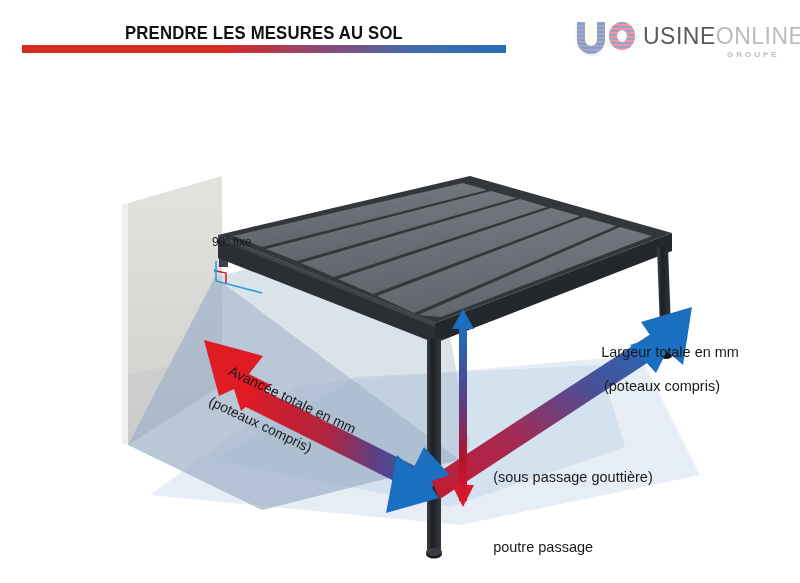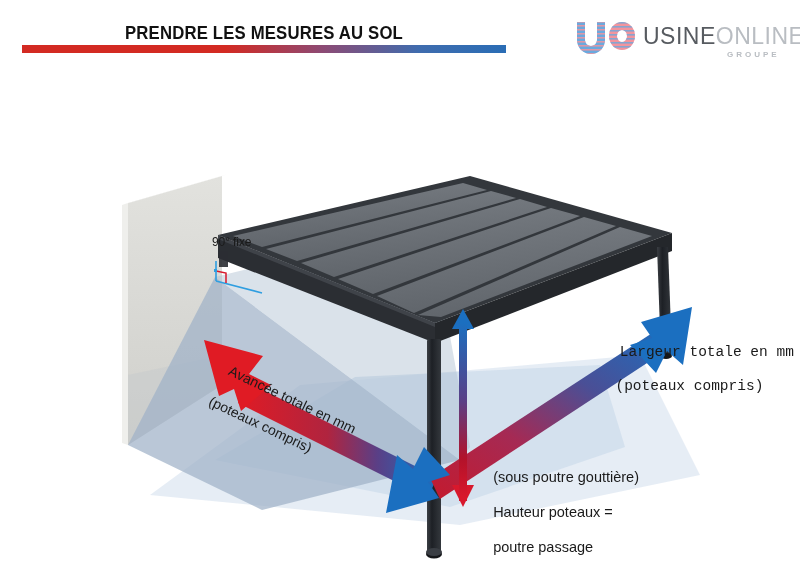--- a/index.html
+++ b/index.html
@@ -62,21 +62,21 @@
 
   
   .lbl {
     position:absolute;
     color:#1a1a1a;
     font-size:14.5px;
     line-height:17px;
     white-space:pre;
   }
 
-  #label-largeur { left:585px; top:327px;font-family:Liberation Mono, monospace; }
+  #label-largeur { left:585px; top:327px; }
   #label-largeur .l2 { display:block; text-align:center; }
 
   #label-hauteur { left:477px; top:416px; line-height:17.5px; }
 
   #label-avancee {
     left:228px; top:339px;
     transform:rotate(25.5deg);
     transform-origin:left top;
     font-size:14px; line-height:18px;
   }
@@ -291,18 +291,18 @@
     <span class="l2">(poteaux compris)</span>
   </div>
 
   <div class="lbl" id="label-largeur">
     <span class="l1">Largeur totale en mm</span>
     <span class="l2">(poteaux compris)</span>
   </div>
 
   <div class="lbl" id="label-hauteur">
     <br>
-    <span>(sous poutre gouttière)</span><br>
-    <span>Hauteur poteaux =</span><br>
+    <span>(sous passage gouttière)</span><br>
+    <br>
     <span>poutre passage</span>
   </div>
 
 </div>
 
 </body></html>

